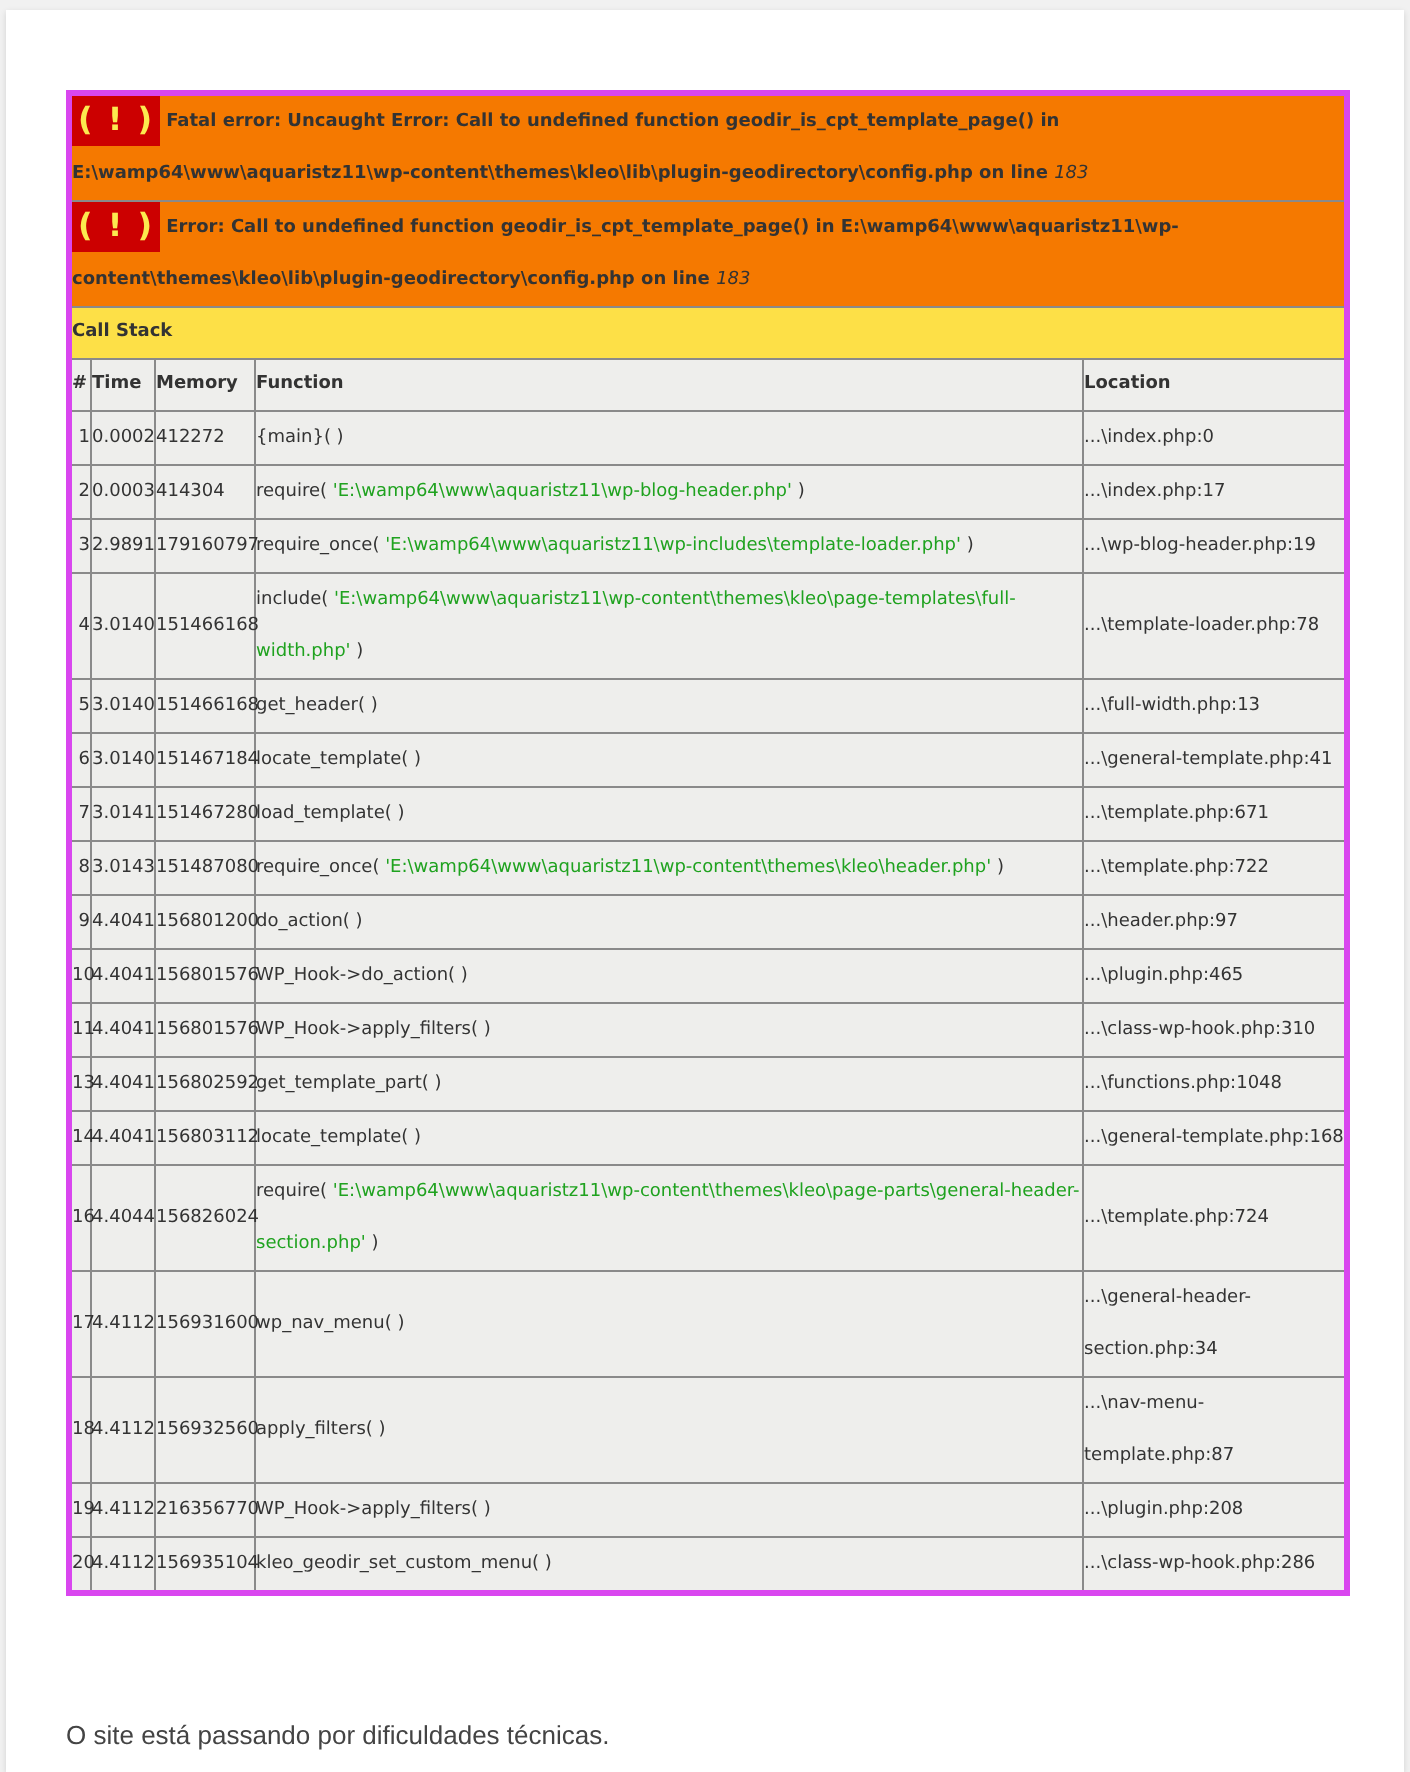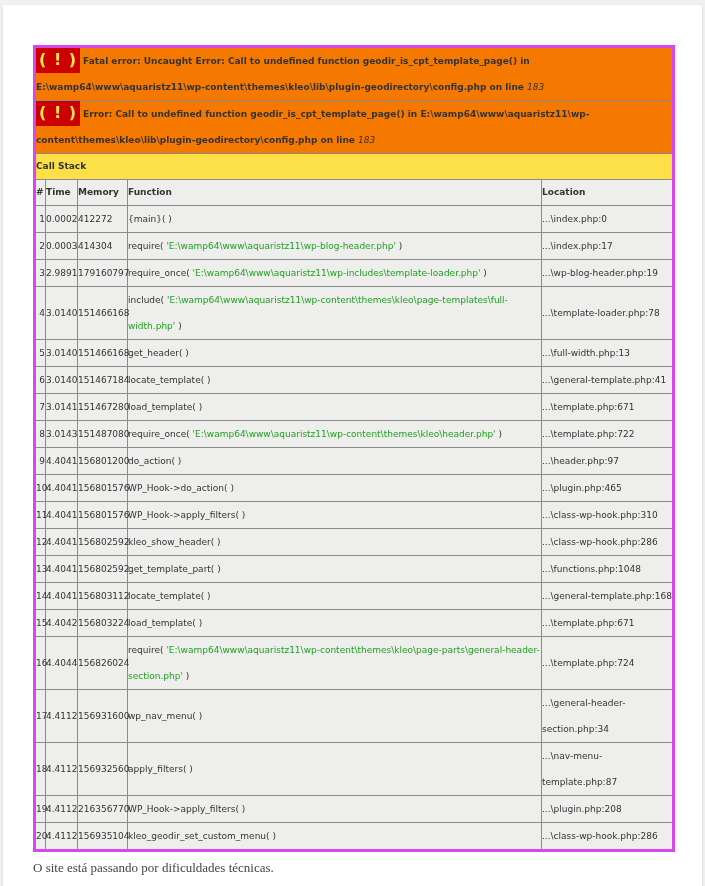--- a/index.html
+++ b/index.html
@@ -39,21 +39,21 @@
     background: #eeeeec; text-align: left; font-weight: bold; line-height: 25px; font-size: 9px;
   }
   .frame td { background: #eeeeec; }
   .c-num { text-align: right; }
   .c-time { text-align: left; }
   .c-mem { }
   .str { color: #1fa21f; }
   .ital { font-style: italic; font-weight: normal; }
   .footer-msg {
     position: absolute; left: 33px; top: 860px; font-size: 13px; color: #444;
-    font-family: Liberation Serif, serif;
+    font-family: Liberation Sans, sans-serif;
   }
 </style>
 </head>
 <body>
 
 <div class="card"></div>
 
 <table class="xdebug">
   <colgroup>
     <col style="width:11px">
@@ -154,46 +154,32 @@
         <td class="c-loc">...\plugin.php:465</td>
       </tr>
       <tr class="frame">
         <td class="c-num">11</td>
         <td class="c-time">4.4041</td>
         <td class="c-mem">156801576</td>
         <td class="c-func"><span>WP_Hook-&gt;apply_filters( )</span><span class="str"></span><span></span></td>
         <td class="c-loc">...\class-wp-hook.php:310</td>
       </tr>
       <tr class="frame">
-        <td class="c-num">12</td>
-        <td class="c-time">4.4041</td>
-        <td class="c-mem">156802592</td>
-        <td class="c-func"><span>kleo_show_header( )</span><span class="str"></span><span></span></td>
-        <td class="c-loc">...\class-wp-hook.php:286</td>
-      </tr>
-      <tr class="frame">
         <td class="c-num">13</td>
         <td class="c-time">4.4041</td>
         <td class="c-mem">156802592</td>
         <td class="c-func"><span>get_template_part( )</span><span class="str"></span><span></span></td>
         <td class="c-loc">...\functions.php:1048</td>
       </tr>
       <tr class="frame">
         <td class="c-num">14</td>
         <td class="c-time">4.4041</td>
         <td class="c-mem">156803112</td>
         <td class="c-func"><span>locate_template( )</span><span class="str"></span><span></span></td>
         <td class="c-loc">...\general-template.php:168</td>
-      </tr>
-      <tr class="frame">
-        <td class="c-num">15</td>
-        <td class="c-time">4.4042</td>
-        <td class="c-mem">156803224</td>
-        <td class="c-func"><span>load_template( )</span><span class="str"></span><span></span></td>
-        <td class="c-loc">...\template.php:671</td>
       </tr>
       <tr class="frame">
         <td class="c-num">16</td>
         <td class="c-time">4.4044</td>
         <td class="c-mem">156826024</td>
         <td class="c-func"><span>require( </span><span class="str">'E:\wamp64\www\aquaristz11\wp-content\themes\kleo\page-parts\general-header-section.php'</span><span> )</span></td>
         <td class="c-loc">...\template.php:724</td>
       </tr>
       <tr class="frame">
         <td class="c-num">17</td>

